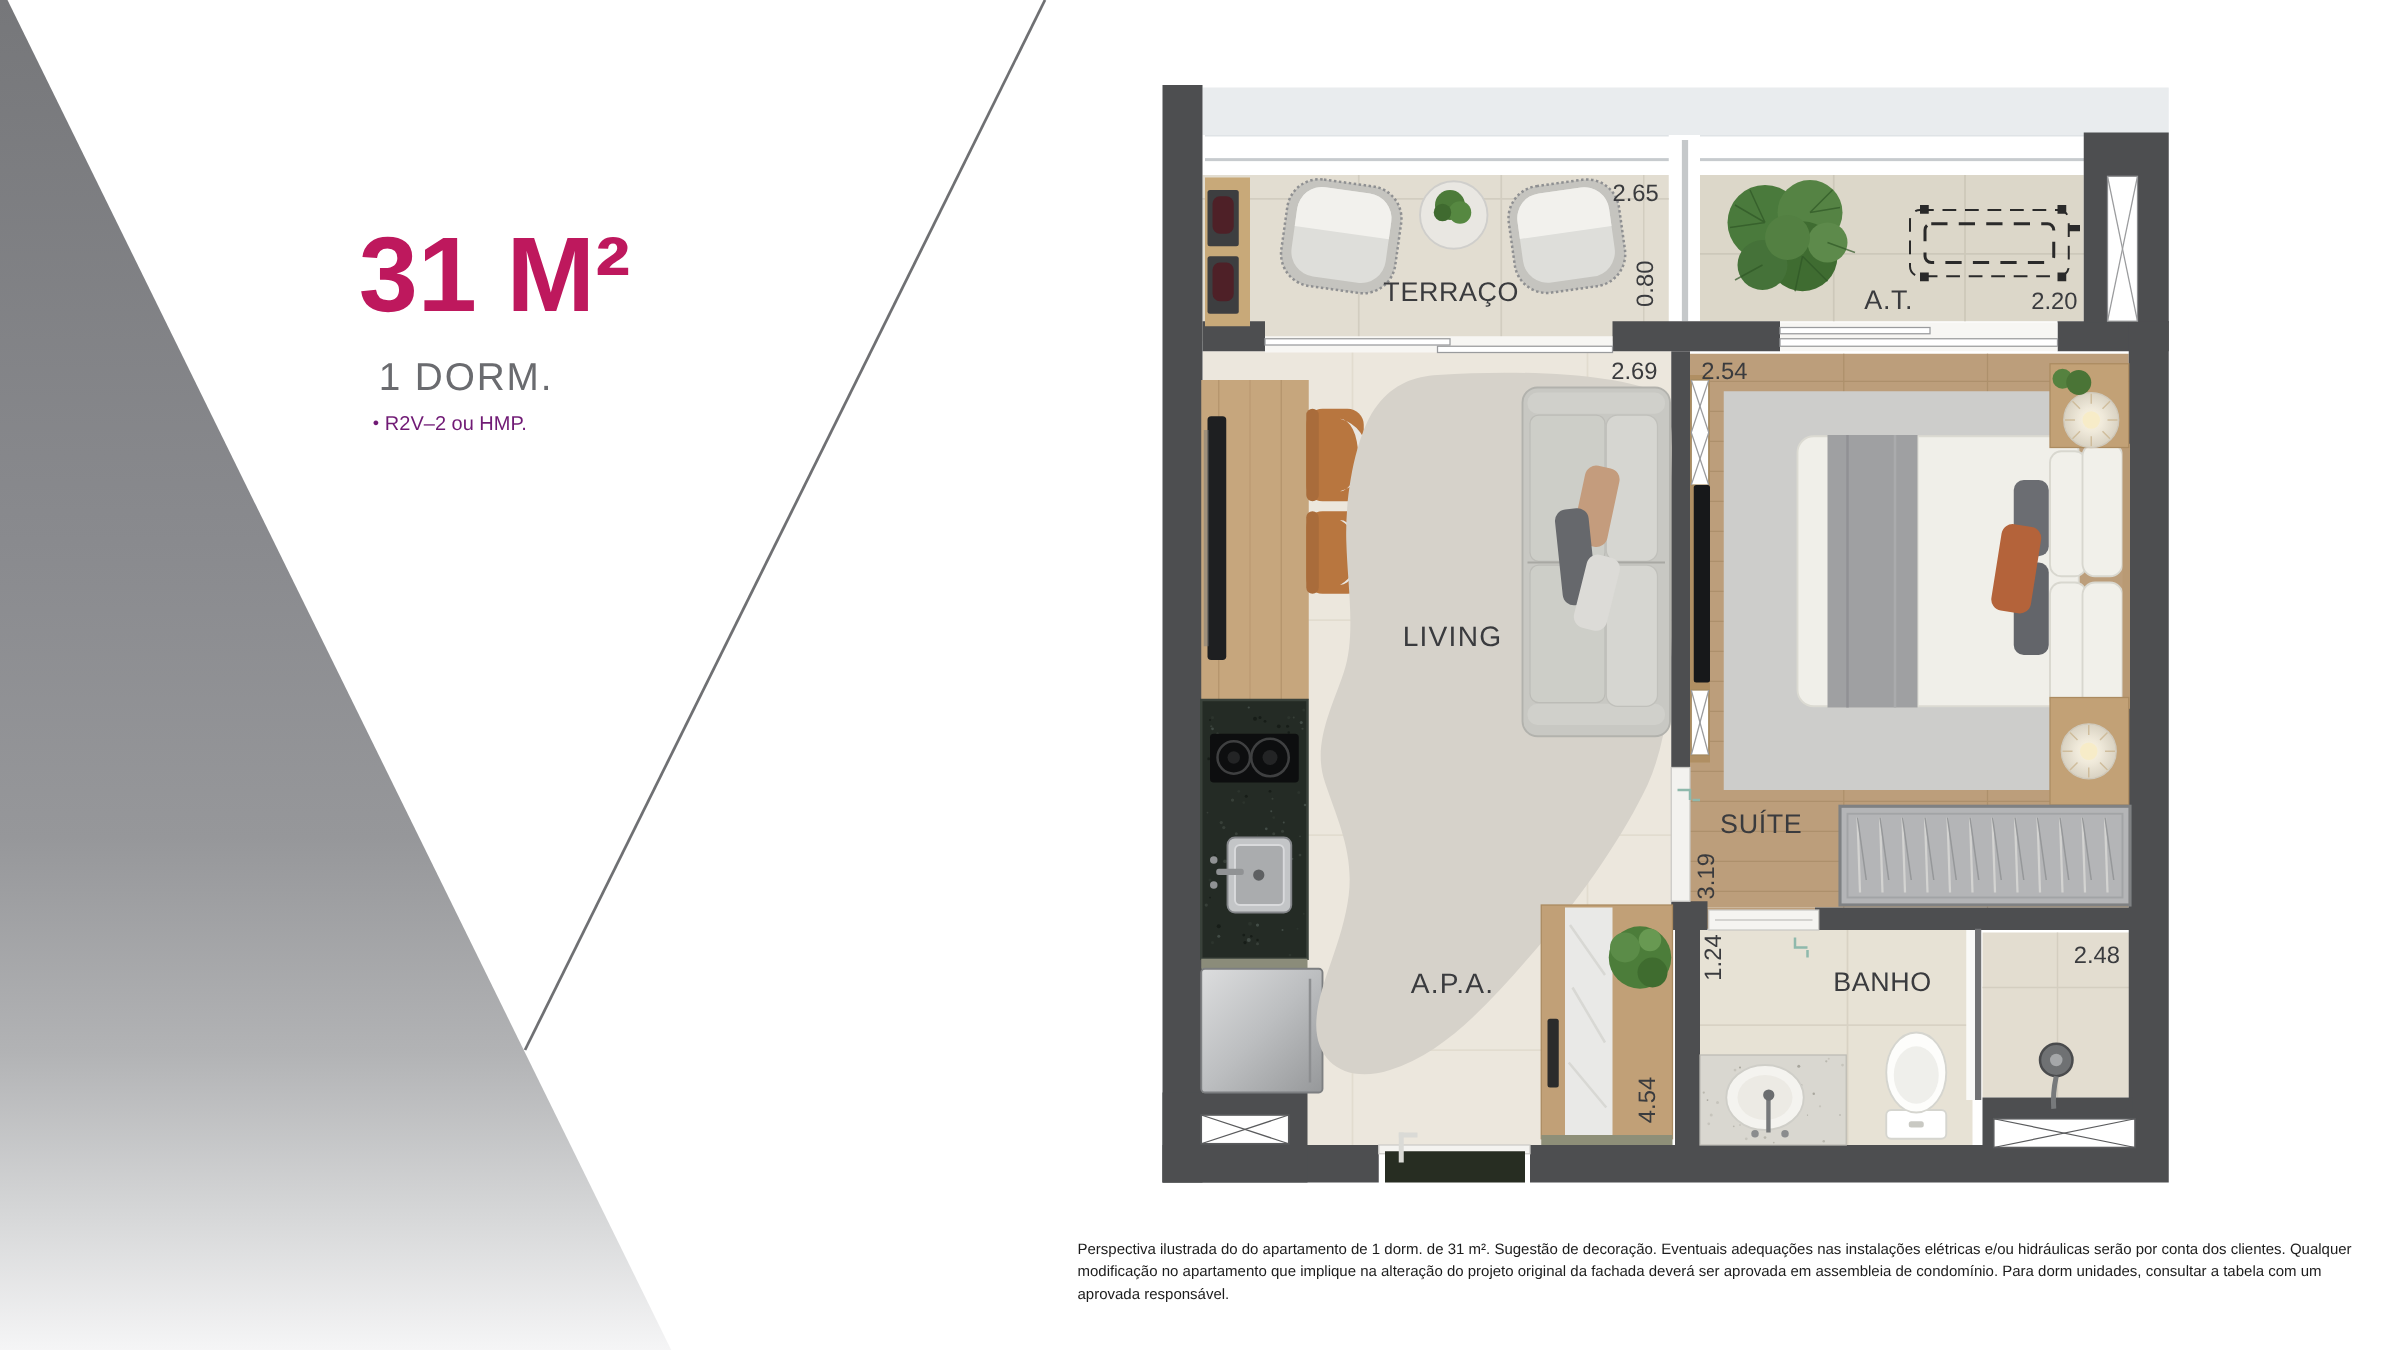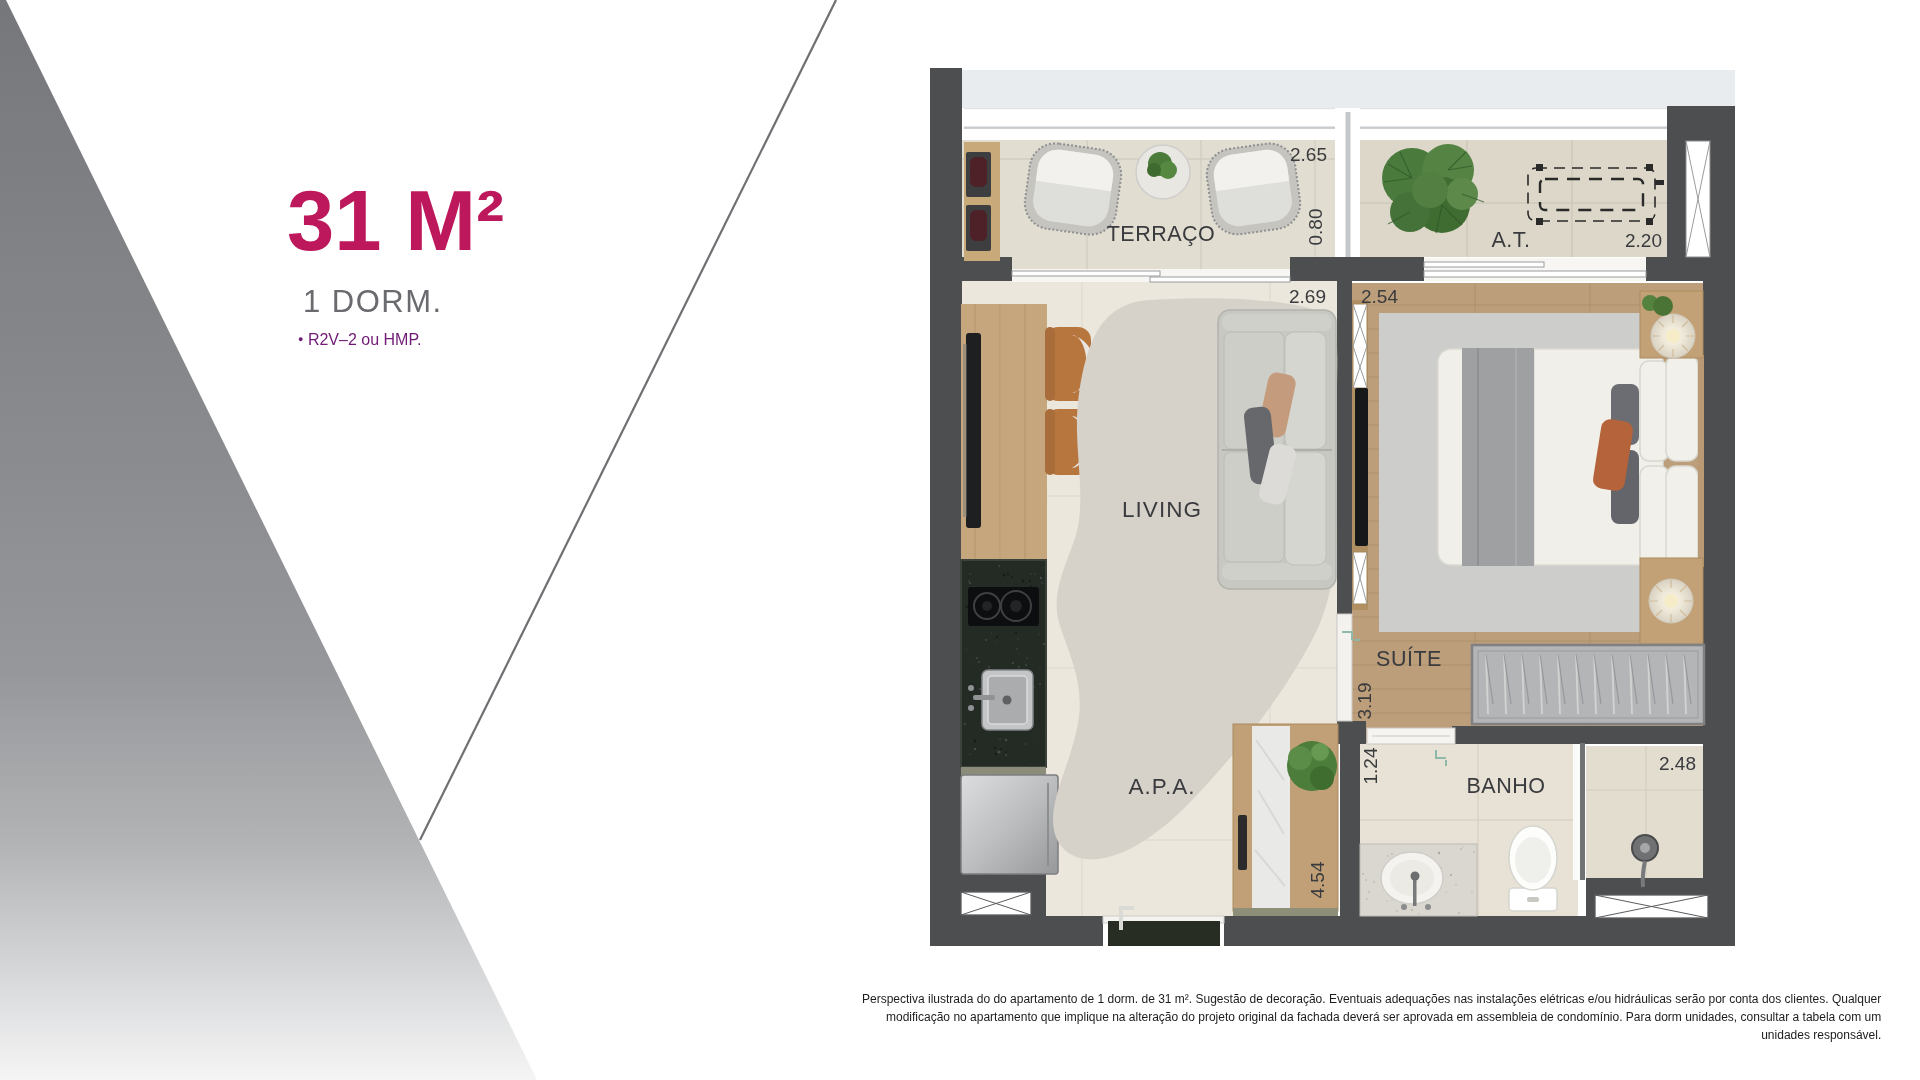--- a/index.html
+++ b/index.html
@@ -630,19 +630,19 @@
         <circle cx="1645" cy="848" r="13" fill="#6f7173" stroke="#4a4b4d" stroke-width="2"></circle>
         <circle cx="1645" cy="848" r="5" fill="#a5a7a9"></circle>
         <path d="M1645 861 q-3 14 -2 26" stroke="#77797b" stroke-width="4" fill="none"></path>
       </g>
 
   <text x="1506" y="793" font-size="21.5" fill="#3a3b3e" text-anchor="middle" letter-spacing="0.5">BANHO</text>
 
   <text x="1696" y="770" font-size="19" fill="#3a3b3e" text-anchor="end">2.48</text>
 </svg>
 
-<div class="abs" style="left:862px;top:990px;font-size:12px;color:#1c1c1c;line-height:18px;letter-spacing:0px;white-space:nowrap;text-align:right;">
+<div class="abs" style="left:862px;top:990px;font-size:12px;color:#1c1c1c;line-height:18px;letter-spacing:0px;white-space:nowrap;">
 <span id="dl1">Perspectiva ilustrada do do apartamento de 1 dorm. de 31 m². Sugestão de decoração. Eventuais adequações nas instalações elétricas e/ou hidráulicas serão por conta dos clientes. Qualquer</span><br>
 <span id="dl2">modificação no apartamento que implique na alteração do projeto original da fachada deverá ser aprovada em assembleia de condomínio. Para dorm unidades, consultar a tabela com um</span><br>
-<span id="dl3">unidades responsável.</span>
+<span id="dl3">aprovada responsável.</span>
 </div>
 
 </div>
 
 </body></html>

